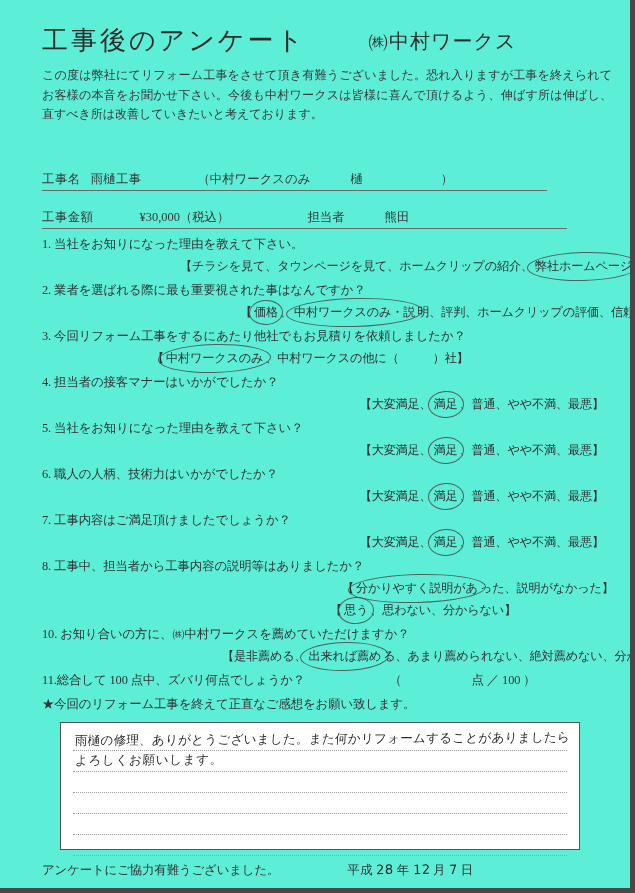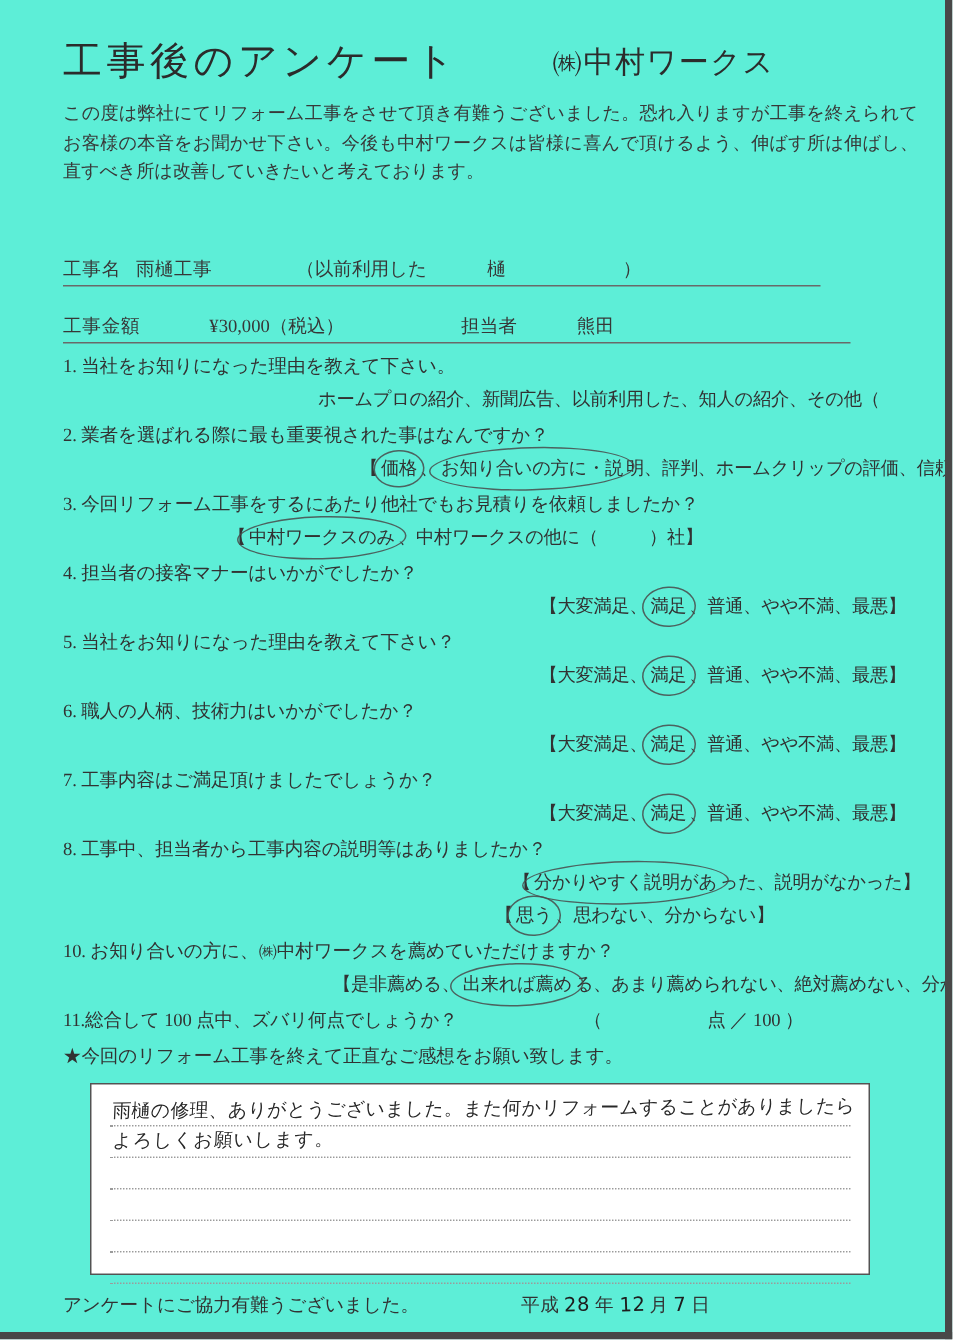--- a/index.html
+++ b/index.html
@@ -206,51 +206,51 @@
       <div class="company">㈱中村ワークス</div>
     </div>
 
     <div class="intro">この度は弊社にてリフォーム工事をさせて頂き有難うございました。恐れ入りますが工事を終えられてお客様の本音をお聞かせ下さい。今後も中村ワークスは皆様に喜んで頂けるよう、伸ばす所は伸ばし、直すべき所は改善していきたいと考えております。</div>
 
     <div class="info-block">
       <div class="info-line first">
         <span class="lbl">工事名</span>
         <span class="val">雨樋工事</span>
         <span class="sp-a"></span>
-        <span>（以前利用した</span>
+        <span>（中村ワークスのみ</span>
         <span class="sp-b"></span>
         <span>樋</span>
         <span class="sp-c"></span>
         <span>）</span>
       </div>
       <div class="info-line second">
         <span class="lbl">工事金額</span>
         <span class="sp-d"></span>
         <span>¥30,000（税込）</span>
         <span class="sp-c"></span>
         <span>担当者</span>
         <span class="sp-e"></span>
         <span>熊田</span>
       </div>
     </div>
 
     <div class="q">
       <span class="q-num">1.</span>
       <span>当社をお知りになった理由を教えて下さい。</span>
     </div>
-    <div class="ans indent2">
-      <span>ホームプロの紹介、新聞広告、以前利用した、知人の紹介、その他（</span><span class="blank-paren"></span>
+    <div class="ans indent1">
+      <span>【チラシを見て、タウンページを見て、ホームクリップの紹介、</span><span class="circ wide">弊社ホームページ</span>
     </div>
 
     <div class="q">
       <span class="q-num">2.</span>
       <span>業者を選ばれる際に最も重要視された事はなんですか？</span>
     </div>
     <div class="ans indent4">
-      <span>【</span><span class="circ tiny">価格</span><span>、</span><span class="circ wide">お知り合いの方に・説</span><span>明、評判、ホームクリップの評価、信頼性、その他】</span>
+      <span>【</span><span class="circ tiny">価格</span><span>、</span><span class="circ wide">中村ワークスのみ・説</span><span>明、評判、ホームクリップの評価、信頼性、その他】</span>
     </div>
 
     <div class="q">
       <span class="q-num">3.</span>
       <span>今回リフォーム工事をするにあたり他社でもお見積りを依頼しましたか？</span>
     </div>
     <div class="ans indent3">
       <span>【</span><span class="circ wide">中村ワークスのみ</span><span>、中村ワークスの他に（</span><span class="blank-small"></span><span>）社】</span>
     </div>
 

